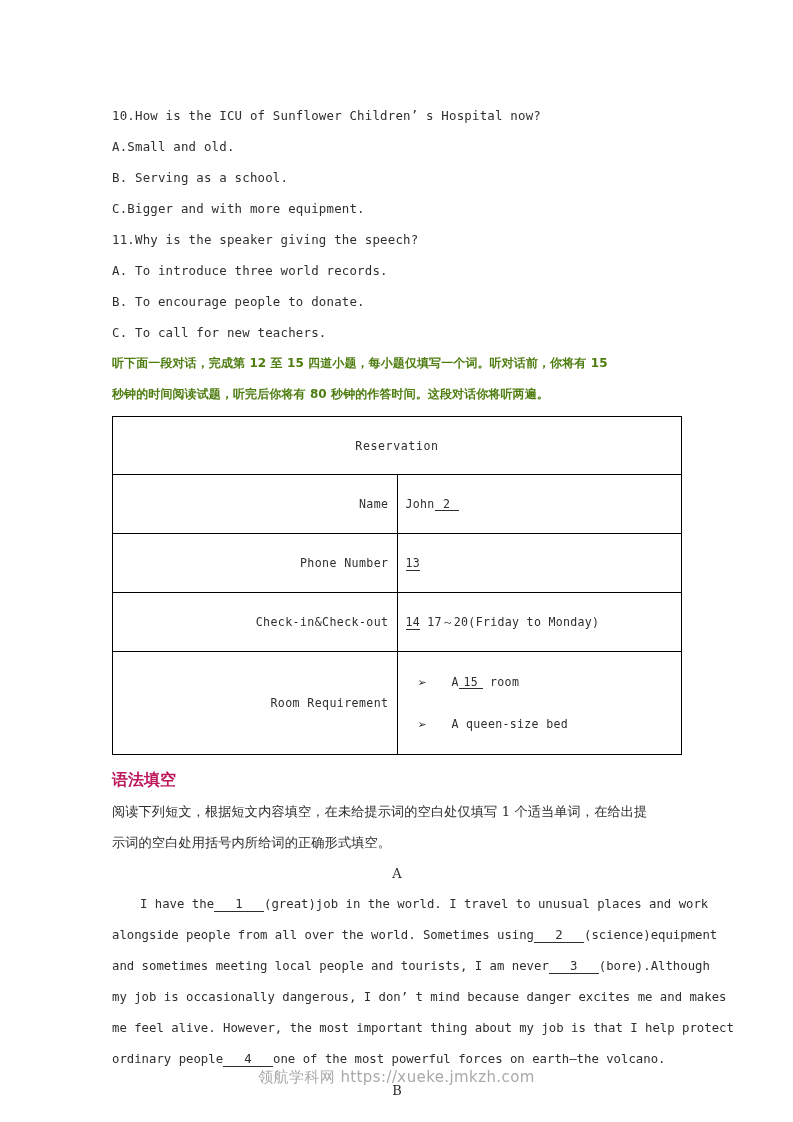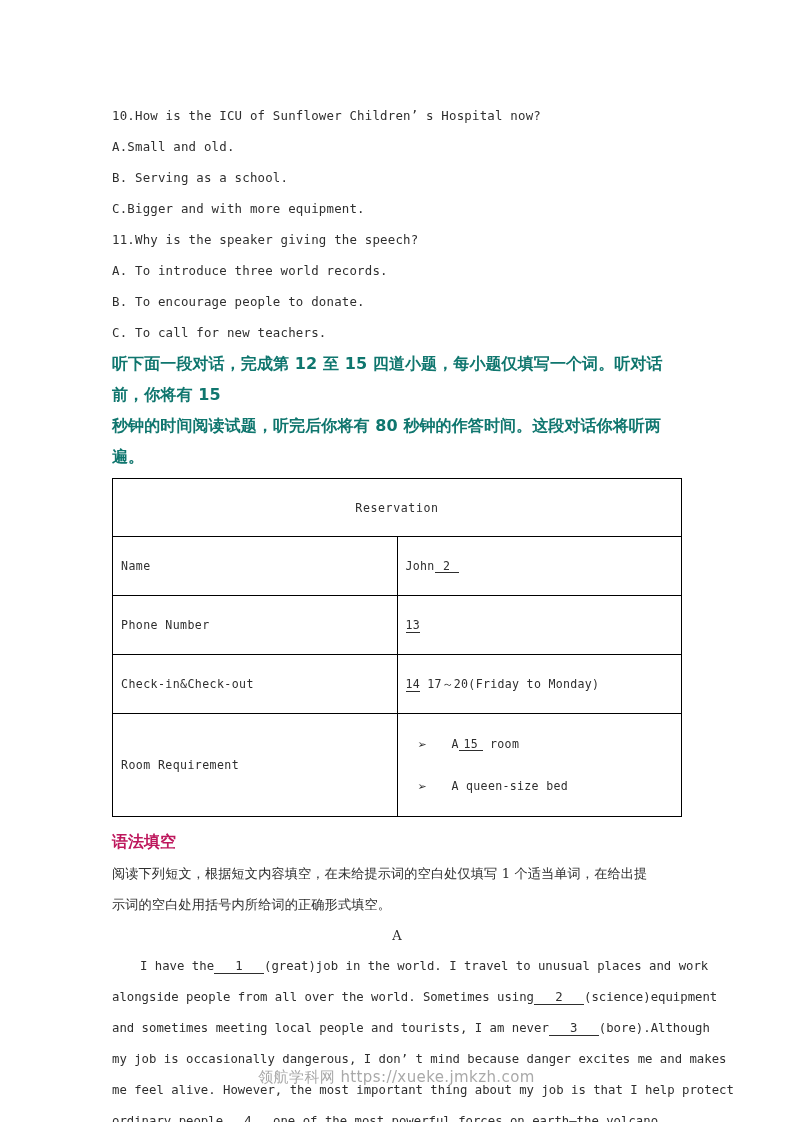--- a/index.html
+++ b/index.html
@@ -39,22 +39,22 @@
     line-height: 31px;
     white-space: nowrap;
   }
   .q-line { height: 31px; }
   .opt-line { height: 31px; }
 
   
   .cn-bold {
     font-family: "DejaVu Sans", "Liberation Sans", sans-serif;
     font-weight: bold;
-    font-size: 16px;
-    color: #0f766e;
+    font-size: 12px;
+    color: #4d7c0f;
     line-height: 31px;
     letter-spacing: 0.1px;
   }
   .cn-body {
     font-family: "DejaVu Serif", "Liberation Serif", serif;
     font-size: 13.2px;
     color: #2e2e2e;
     line-height: 31px;
     letter-spacing: 0.1px;
   }
@@ -82,21 +82,21 @@
     vertical-align: middle;
   }
   td.res-title {
     height: 41px;
     text-align: center;
     letter-spacing: 0.6px;
   }
   td.res-label {
     width: 159px;
     height: 42px;
-    text-align: left;
+    text-align: right;
     letter-spacing: 0.4px;
   }
   td.res-value {
     height: 42px;
     padding-left: 12px;
     text-align: left;
     letter-spacing: 0.3px;
   }
   td.res-label-tall { height: 86px; }
   td.res-value-tall { height: 86px; padding-left: 0; }

